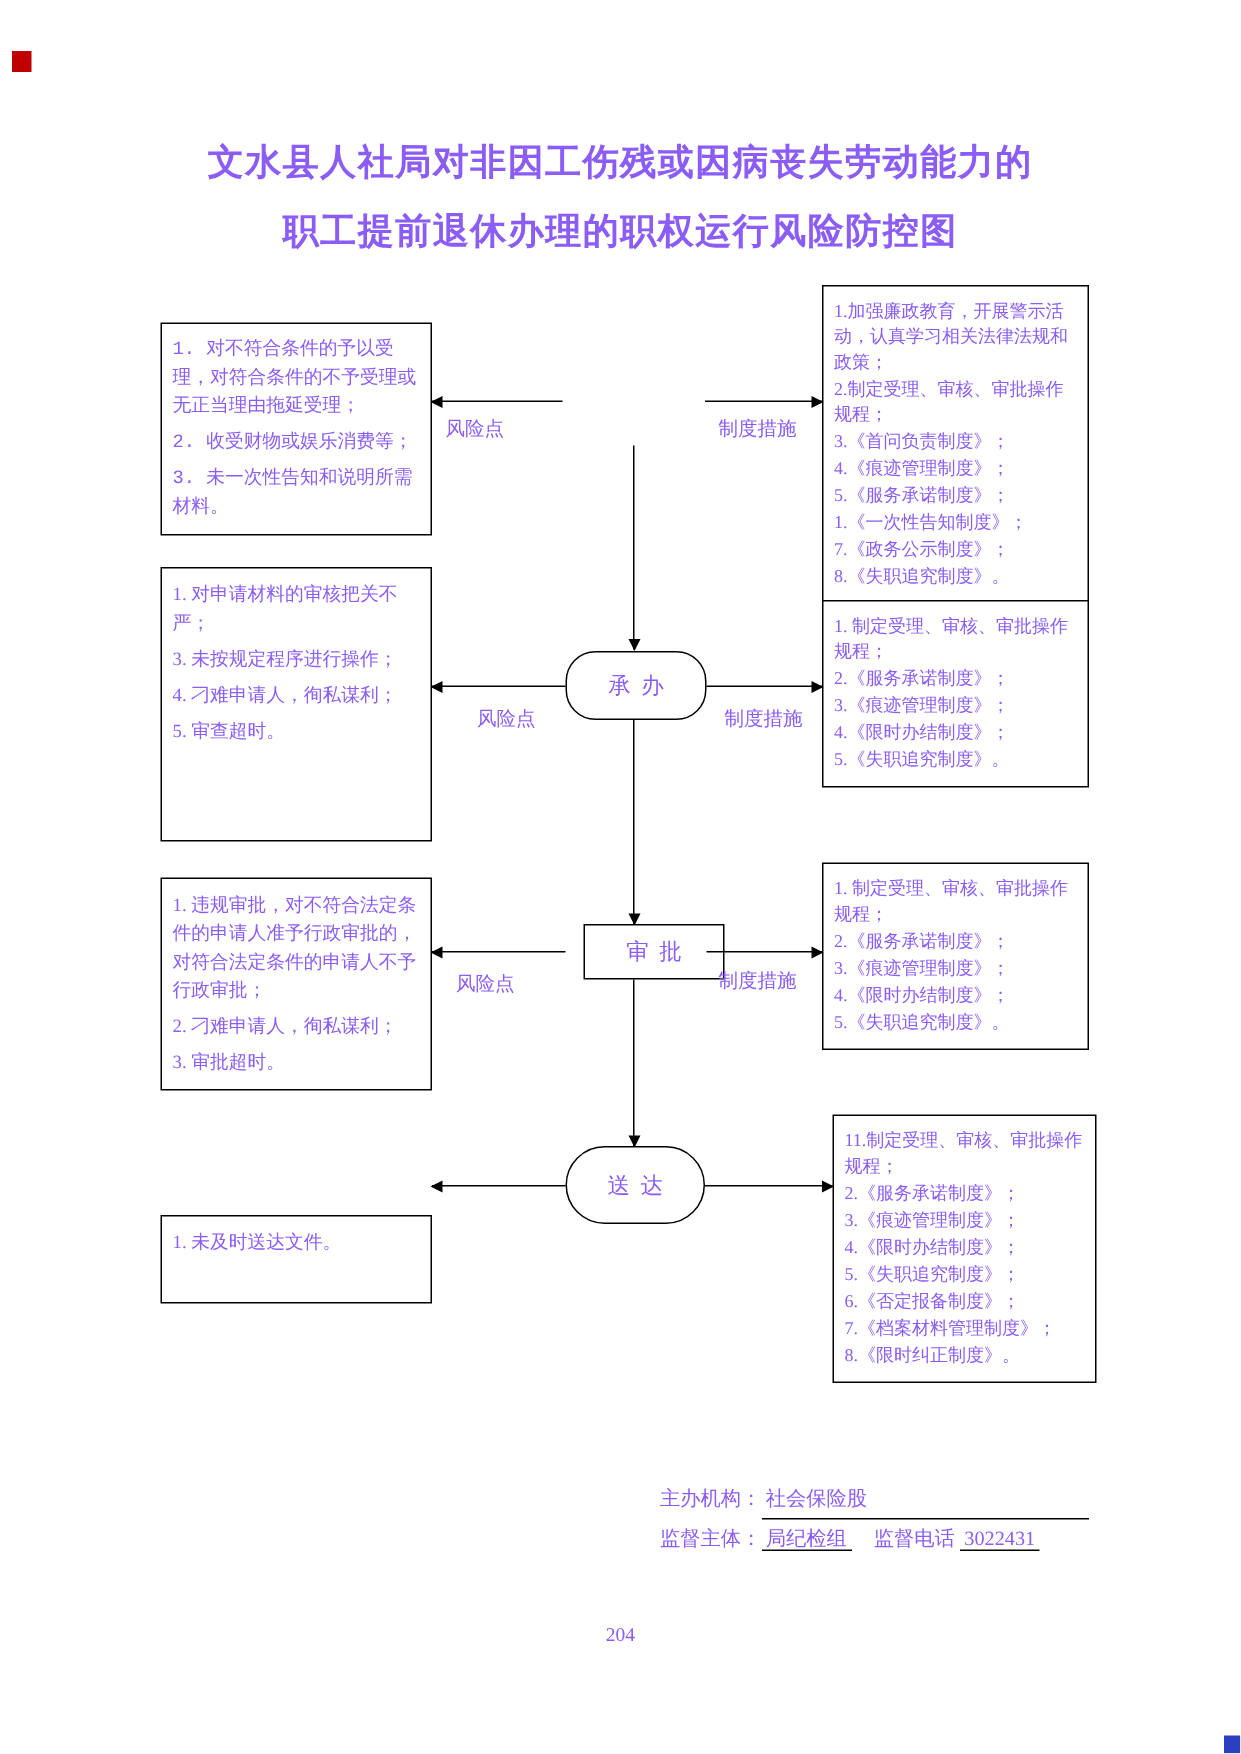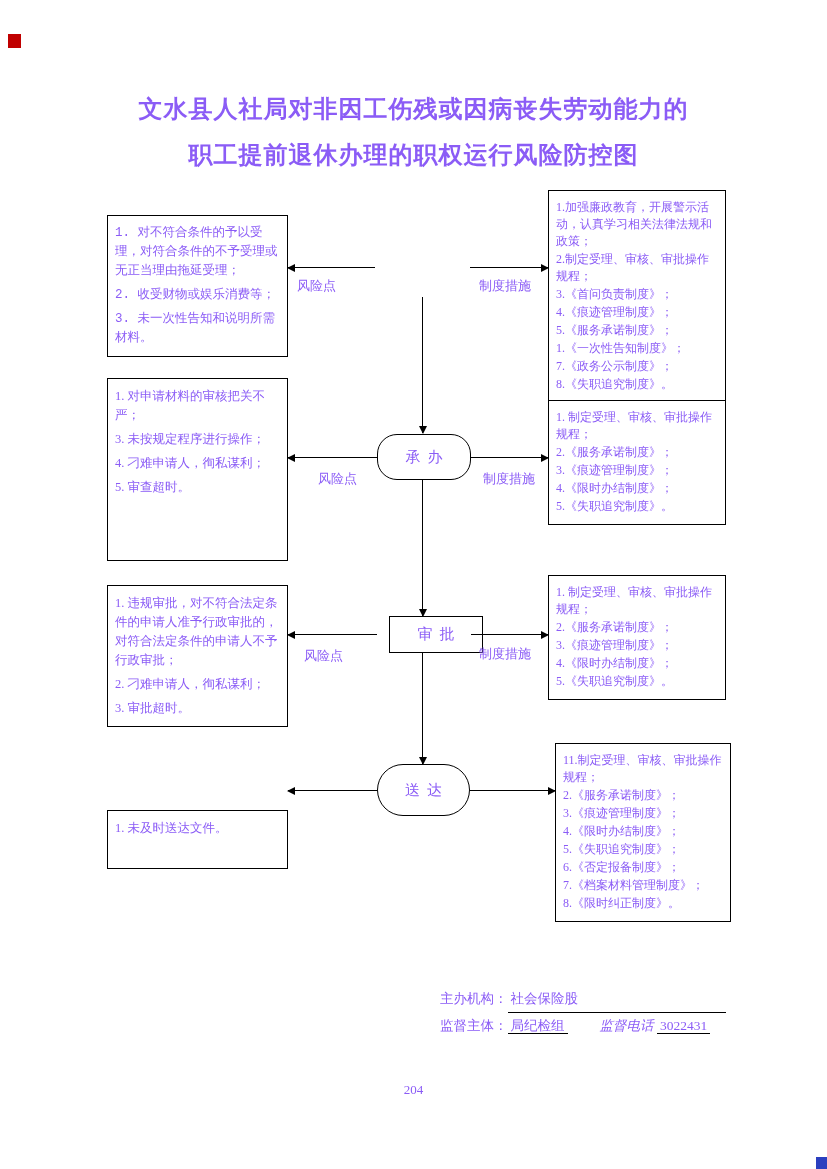--- a/index.html
+++ b/index.html
@@ -75,21 +75,21 @@
     border-style: solid; border-width: 8px 4px 0 4px;
     border-color: #000 transparent transparent transparent;
   }
 
   .flow-label { position: absolute; font-size: 13px; white-space: nowrap; }
 
   
   .footer { position: absolute; left: 440px; top: 986px; font-size: 13.5px; line-height: 26px; }
   .footer .u { border-bottom: 1px solid #000; padding: 0 3px; }
   .footer .u-org { display: inline-block; min-width: 212px; }
-  .footer .phone-label { margin-left: 32px; font-style: italic; }
+  .footer .phone-label { margin-left: 15px; }
 
   .page-number { position: absolute; left: 0; right: 0; top: 1082px; text-align: center; font-size: 13px; }
 </style>
 </head>
 <body>
 
 <div class="page">
 
   <div class="mark-red"></div>
   <div class="mark-blue"></div>

